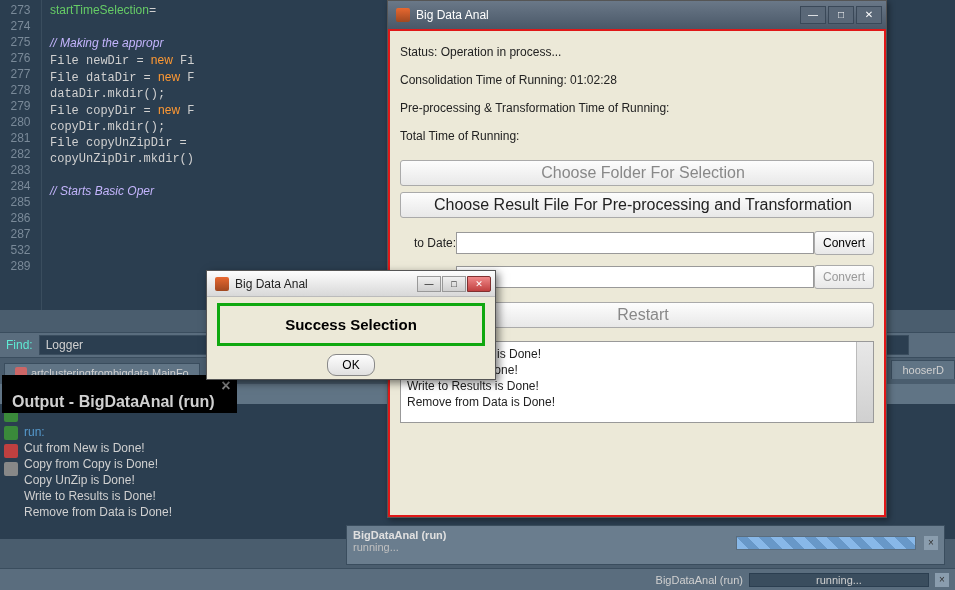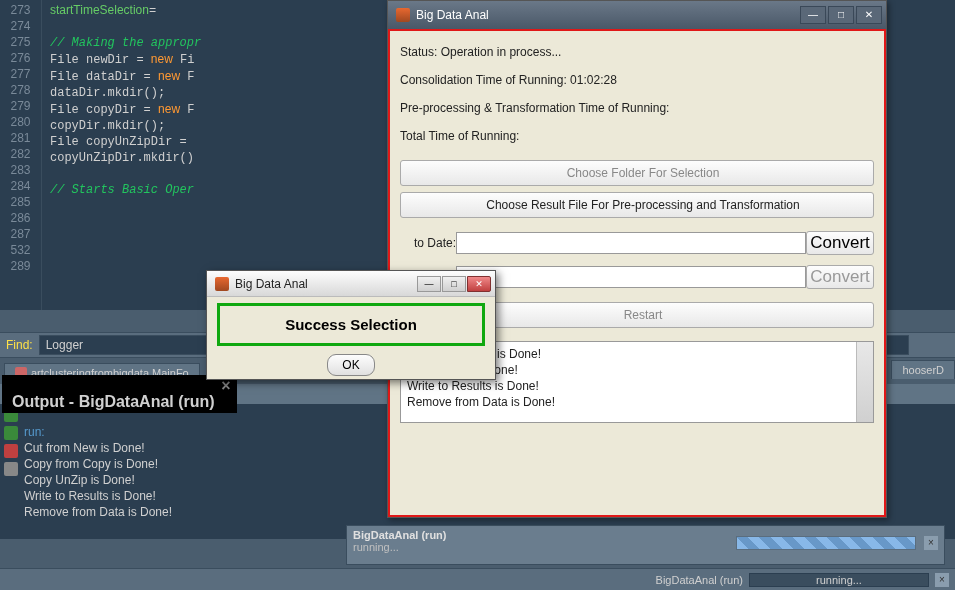--- a/index.html
+++ b/index.html
@@ -3,26 +3,26 @@
 <meta charset="utf-8">
 <style>
 * { box-sizing: border-box; margin: 0; padding: 0; font-family: Tahoma, sans-serif; }
 body { width: 955px; height: 590px; background: #4a5d6e; overflow: hidden; position: relative; font-size: 12px; }
 
 
 .editor { position: absolute; left: 0; top: 0; width: 955px; height: 310px; background: #2b3e50; display: flex; }
 .gutter { background: #2b3e50; color: #7a8a99; padding: 2px 8px; text-align: center; font-family: 'Courier New', monospace; font-size: 12px; line-height: 16px; border-right: 1px solid #3a4d5e; width: 42px; }
 .code { padding: 2px 8px; font-family: 'Courier New', monospace; font-size: 12px; line-height: 16px; color: #d0d0d0; white-space: pre; }
 .kw { color: #ff9933; }
-.comment { color: #22c55e; font-style: italic; font-family: Liberation Mono, monospace; }
+.comment { color: #c4b5fd; font-style: italic; }
 .str { color: #66cc66; }
 
 
 .findbar { position: absolute; left: 0; top: 332px; width: 955px; height: 26px; background: #5a6d7e; display: flex; align-items: center; padding: 0 6px; border-top: 1px solid #3a4d5e; border-bottom: 1px solid #3a4d5e; }
-.findbar .label { color: #fde047; margin-right: 6px; font-size: 12px; }
+.findbar .label { color: #5eead4; margin-right: 6px; font-size: 12px; }
 .findbar input { background: #2b3e50; border: 1px solid #3a4d5e; color: #d0d0d0; padding: 2px 6px; width: 870px; font-size: 12px; }
 
 
 .tabbar { position: absolute; left: 0; top: 360px; width: 955px; height: 22px; background: #4a5d6e; display: flex; align-items: flex-end; }
 .filetab { background: #607485; padding: 3px 10px; font-size: 11px; color: #d0d0d0; border: 1px solid #3a4d5e; border-bottom: none; margin-left: 4px; display: flex; align-items: center; gap: 4px; }
 .filetab .icn { width: 12px; height: 12px; background: #cc6666; border-radius: 2px; }
 
 
 .output-panel { position: absolute; left: 0; top: 384px; width: 955px; height: 155px; background: #2b3e50; }
 .output-header { background: #607485; height: 20px; display: flex; align-items: center; padding: 0 2px; }
@@ -48,26 +48,26 @@
 
 
 .win-main { position: absolute; left: 387px; top: 0; width: 500px; height: 518px; background: #ece9d8; border: 1px solid #555; box-shadow: 2px 2px 6px rgba(0,0,0,0.4); }
 .titlebar { height: 28px; background: linear-gradient(#6a7888, #4a5868); display: flex; align-items: center; padding: 0 4px 0 8px; }
 .titlebar .java-icon { width: 14px; height: 14px; margin-right: 6px; background: linear-gradient(#e86830, #a04820); border-radius: 2px; }
 .titlebar .title-text { color: #fff; font-size: 12px; flex: 1; }
 .titlebar .winbtns { display: flex; gap: 2px; }
 .titlebar .winbtn { width: 26px; height: 18px; background: #5a6878; border: 1px solid #3a4858; color: #fff; font-size: 10px; text-align: center; line-height: 16px; }
 .win-body { border: 2px solid #e01818; height: 488px; padding: 8px 10px; background: #ece9d8; position: relative; }
 .win-body .row { margin: 6px 0 14px; font-size: 12px; color: #222; }
-.btn-long { width: 100%; height: 26px; background: linear-gradient(#fdfdfd, #e8e8e8); border: 1px solid #aaa; border-radius: 3px; font-size: 12px; color: #888; margin: 3px 0; padding-left: 12px; }
+.btn-long { width: 100%; height: 26px; background: linear-gradient(#fdfdfd, #e8e8e8); border: 1px solid #aaa; border-radius: 3px; font-size: 16px; color: #888; margin: 3px 0; padding-left: 12px; }
 .btn-long.active { color: #222; }
 .form-row { display: flex; align-items: center; margin: 10px 0; }
 .form-row .lbl { width: 56px; text-align: right; font-size: 12px; color: #222; }
 .form-row input { flex: 1; height: 22px; border: 1px solid #999; padding: 0 4px; font-size: 12px; }
-.form-row .cbtn { width: 68px; height: 24px; background: linear-gradient(#fdfdfd, #e8e8e8); border: 1px solid #aaa; border-radius: 3px; font-size: 17px; }
+.form-row .cbtn { width: 60px; height: 24px; background: linear-gradient(#fdfdfd, #e8e8e8); border: 1px solid #aaa; border-radius: 3px; font-size: 12px; }
 .form-row .cbtn:disabled { color: #999; }
 .logbox { width: 100%; height: 82px; background: #fff; border: 1px solid #999; padding: 4px 6px; font-size: 12px; line-height: 16px; color: #222; overflow: hidden; position: relative; margin-top: 10px; }
 .logbox .scroll { position: absolute; right: 0; top: 0; bottom: 0; width: 17px; background: linear-gradient(#e8e8e8,#d0d0d0); border-left: 1px solid #bbb; }
 
 
 .dlg-success { position: absolute; left: 206px; top: 270px; width: 290px; height: 110px; background: #ece9d8; border: 1px solid #555; box-shadow: 3px 3px 8px rgba(0,0,0,0.5); }
 .dlg-title { height: 26px; background: linear-gradient(#fdfdfd, #d8d8d8); border-bottom: 1px solid #bbb; display: flex; align-items: center; padding: 0 4px 0 8px; }
 .dlg-title .java-icon { width: 14px; height: 14px; margin-right: 6px; background: linear-gradient(#e86830, #a04820); border-radius: 2px; }
 .dlg-title .ttext { font-size: 12px; flex: 1; color: #222; }
 .dlg-title .dbtns { display: flex; gap: 1px; }

